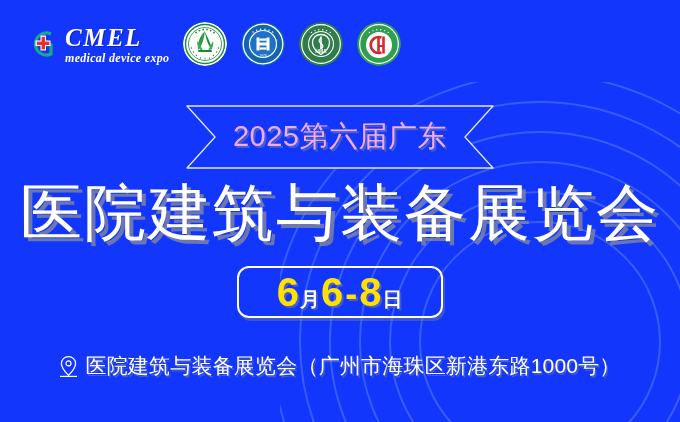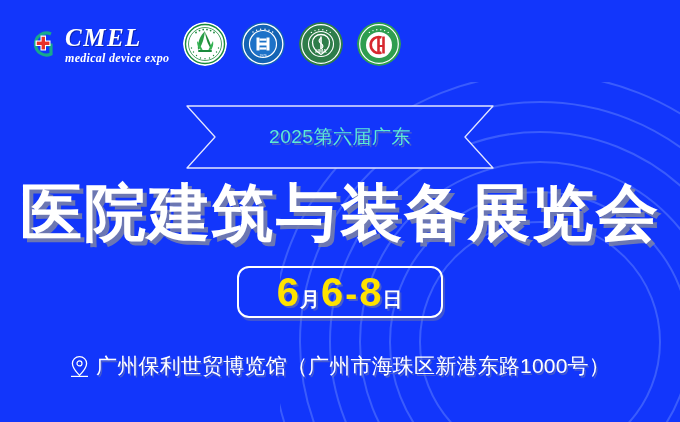--- a/index.html
+++ b/index.html
@@ -100,36 +100,36 @@
   .ribbon svg {
     position: absolute;
     inset: 0;
   }
   .ribbon-text {
     position: absolute;
     inset: 0;
     display: flex;
     align-items: center;
     justify-content: center;
-    font-size: 19px;
+    font-size: 29px;
     font-weight: normal;
-    color: #5eead4;
+    color: #f0abfc;
     letter-spacing: 0.5px;
     text-shadow: 2px 2px 0 rgba(120,125,160,0.55);
   }
 
   
   .headline {
     position: absolute;
     top: 182px;
     left: 0;
     width: 680px;
     text-align: center;
     font-size: 62px;
-    font-weight: bold;
+    font-weight: normal;
     color: #ffffff;
     letter-spacing: 2px;
     line-height: 1;
     text-shadow: 4px 4px 0 rgba(125,130,165,0.85);
     white-space: nowrap;
   }
 
   
   .date-pill {
     position: absolute;
@@ -350,16 +350,16 @@
 
   <div class="venue">
     <span class="pin-icon">
       <svg width="19" height="23" viewBox="0 0 19 23" fill="none">
         <path d="M9.5 1.6 C5.5 1.6 2.4 4.7 2.4 8.6 C2.4 13.2 9.5 20.4 9.5 20.4
                  C9.5 20.4 16.6 13.2 16.6 8.6 C16.6 4.7 13.5 1.6 9.5 1.6 Z" stroke="#ffffff" stroke-width="1.3" fill="none"></path>
         <circle cx="9.5" cy="8.4" r="2.5" stroke="#ffffff" stroke-width="1.2" fill="none"></circle>
         <path d="M1 21.4 L18 21.4" stroke="#ffffff" stroke-width="1.2"></path>
       </svg>
     </span>
-    <span>广州保利世贸博览馆（广州市海珠区新港东路1000号）</span>
+    <span>医院建筑与装备展览会（广州市海珠区新港东路1000号）</span>
   </div>
 
 </div>
 
 </body></html>

